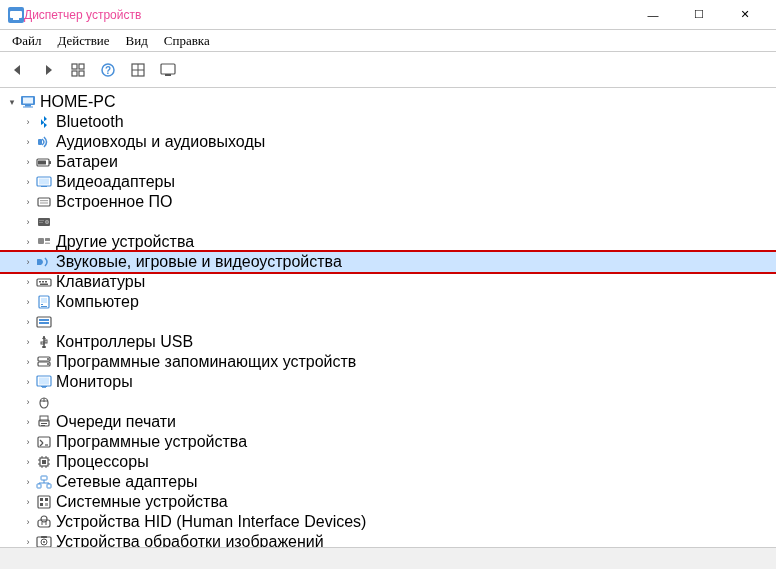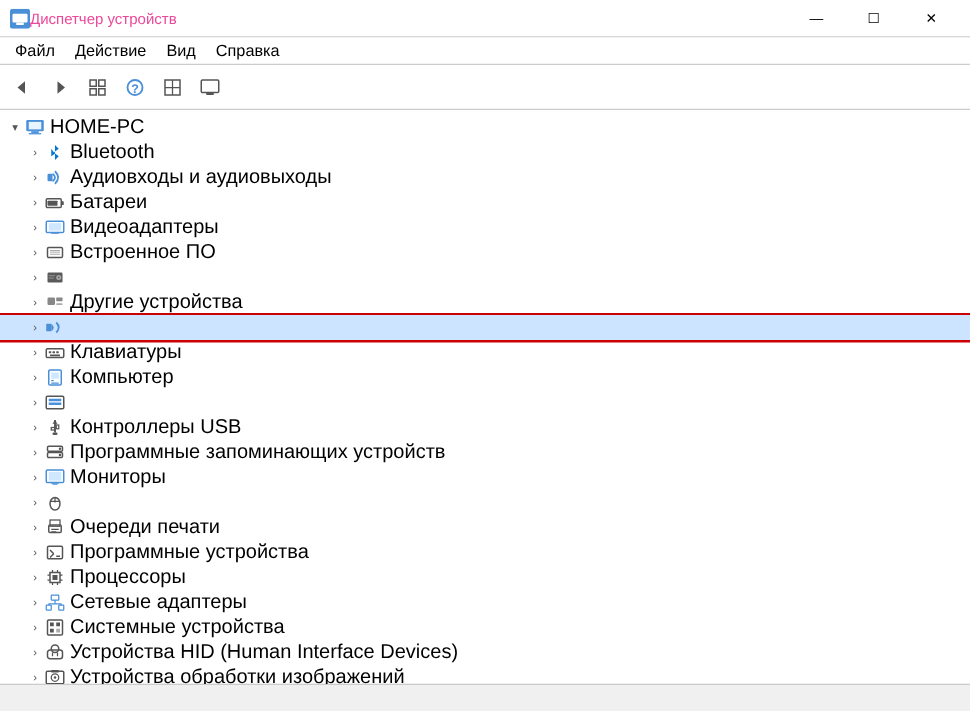--- a/index.html
+++ b/index.html
@@ -51,20 +51,21 @@
 
     
     .menu-bar {
       background: #fff;
       display: flex;
       align-items: center;
       height: 22px;
       padding: 0 4px;
       border-bottom: 1px solid #ccc;
       font-size: 13px;
+      font-family: Liberation Serif, serif;
     }
     .menu-item {
       padding: 2px 8px;
       cursor: pointer;
       color: #000;
     }
 
     
     .toolbar {
       background: #fff;
@@ -326,20 +327,21 @@
 
   <div class="tree-item tree-indent-1 selected">
     <span class="expand-icon">›</span>
     <span class="item-icon">
       <svg width="16" height="16" viewBox="0 0 16 16">
         <rect x="1" y="5" width="4" height="6" rx="0.5" fill="#4a90d9"></rect>
         <path d="M5 5 Q9 8 5 11Z" fill="#4a90d9"></path>
         <path d="M9 4 Q13 8 9 12" fill="none" stroke="#4a90d9" stroke-width="1.5"></path>
       </svg>
     </span>
+    <span class="item-label">Звуковые, игровые и видеоустройства</span>
   </div>
 
   <div class="tree-item tree-indent-1">
     <span class="expand-icon">›</span>
     <span class="item-icon">
       <svg width="16" height="16" viewBox="0 0 16 16">
         <rect x="1" y="5" width="14" height="7" rx="1" fill="none" stroke="#555" stroke-width="1.2"></rect>
         <rect x="3" y="7" width="2" height="1.5" rx="0.3" fill="#555"></rect>
         <rect x="6" y="7" width="2" height="1.5" rx="0.3" fill="#555"></rect>
         <rect x="9" y="7" width="2" height="1.5" rx="0.3" fill="#555"></rect>

